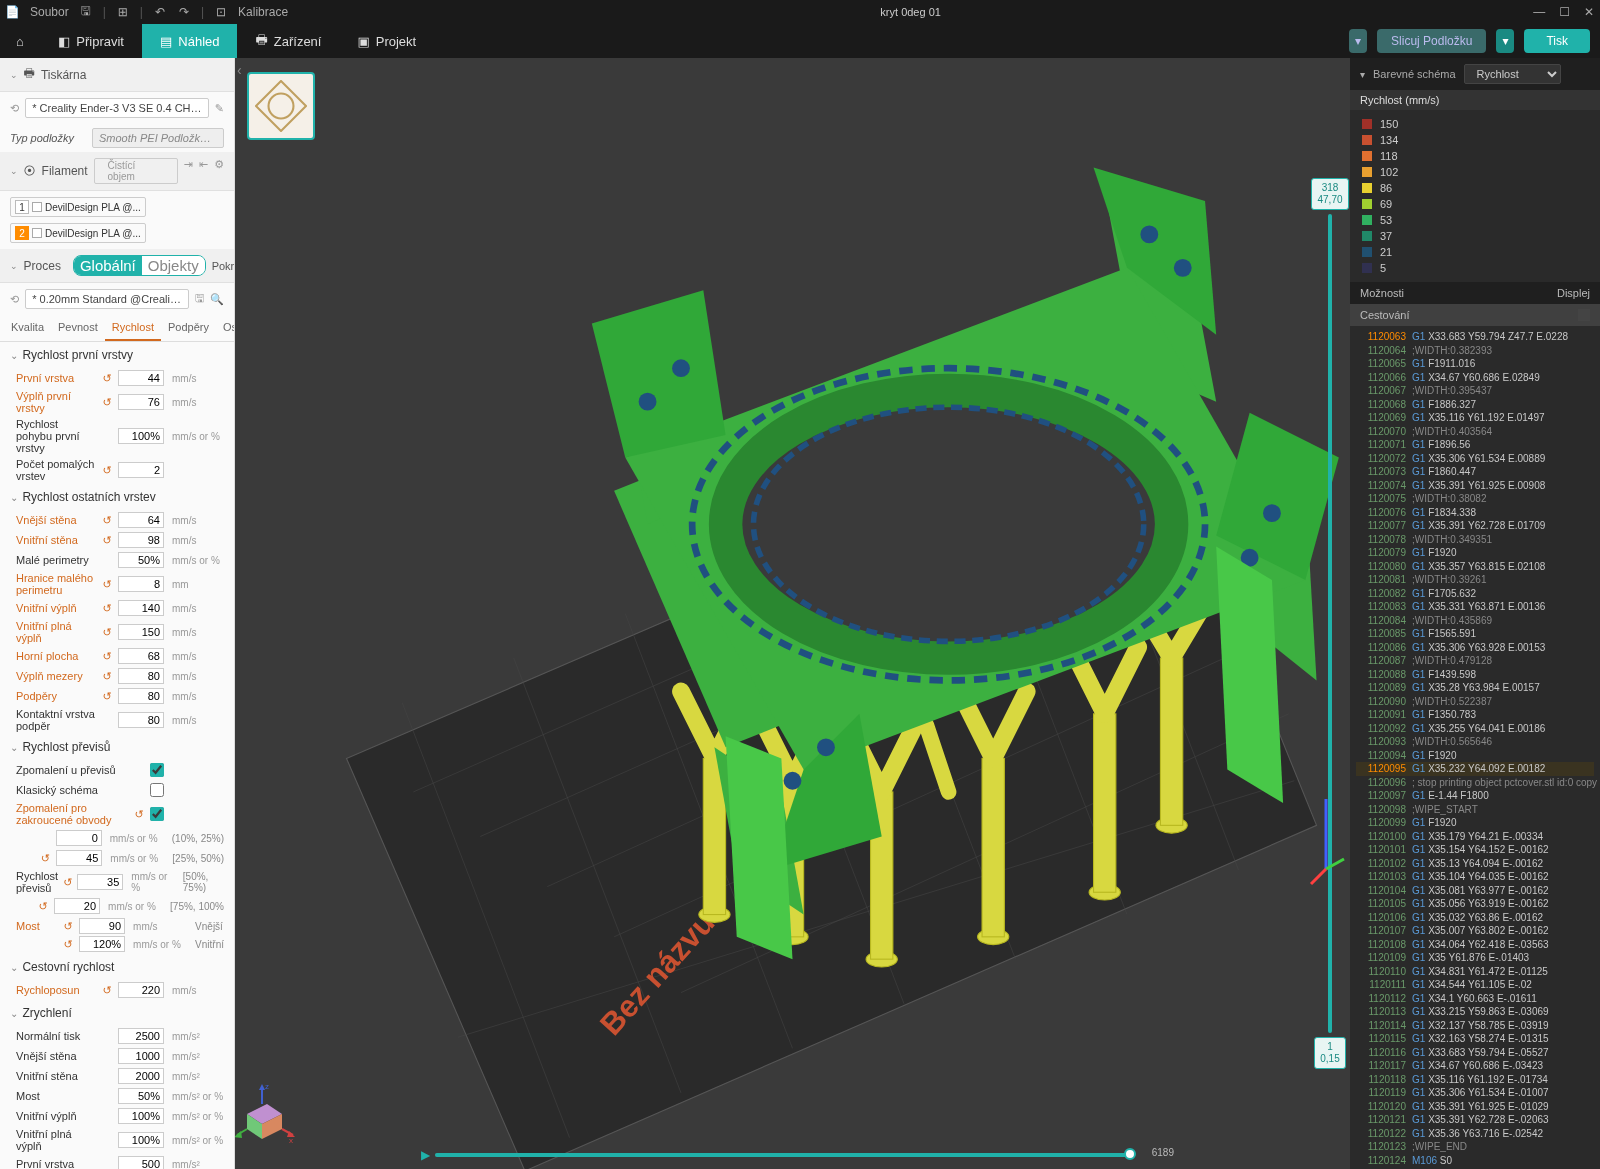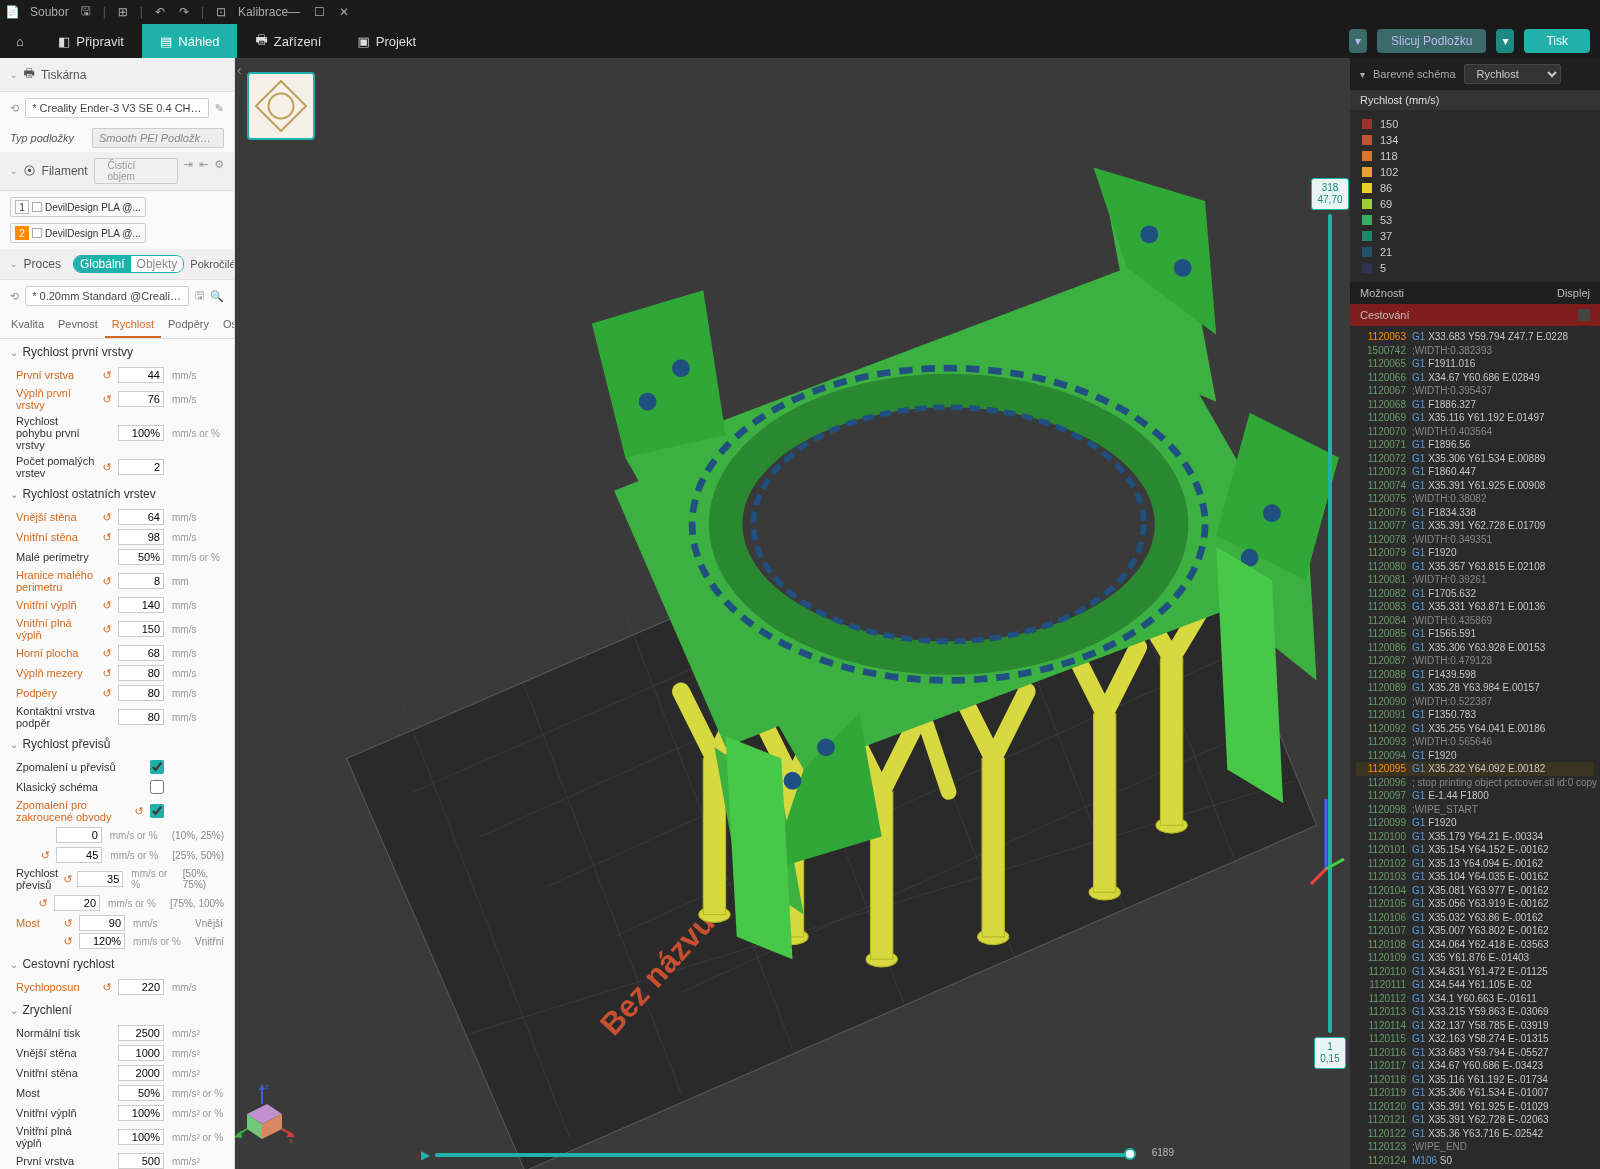--- a/index.html
+++ b/index.html
@@ -42,21 +42,21 @@
 .label-row { display: flex; padding: 4px 10px; align-items: center; font-size: 11px; color: #555; font-style: italic; }
 .label-row .lbl { width: 82px; }
 
 .filament-chips { padding: 6px 10px; display: flex; gap: 6px; flex-wrap: wrap; }
 .fchip { display: flex; align-items: center; gap: 3px; border: 1px solid #ccc; padding: 2px 4px; font-size: 10px; border-radius: 2px; }
 .fchip .num { background: #fff; border: 1px solid #bbb; width: 14px; height: 14px; display: flex; align-items: center; justify-content: center; }
 .fchip .num.orange { background: #ff8c00; color: #fff; border-color: #ff8c00; }
 .fchip .swatch { width: 10px; height: 10px; background: #fff; border: 1px solid #aaa; }
 
 .process-toggle { display: flex; align-items: center; gap: 4px; }
-.pill { display: inline-flex; font-size: 12px; border-radius: 8px; overflow: hidden; border: 1px solid #20b2aa; }
+.pill { display: inline-flex; font-size: 15px; border-radius: 8px; overflow: hidden; border: 1px solid #20b2aa; }
 .pill span { padding: 1px 6px; }
 .pill .on { background: #20b2aa; color: #fff; }
 .pill .off { color: #888; background: #fff; }
 .adv { margin-left: auto; font-size: 11px; color: #555; display: flex; align-items: center; gap: 4px; }
 
 .proc-tabs { display: flex; border-bottom: 1px solid #ddd; padding: 0 4px; font-size: 11px; }
 .proc-tabs span { padding: 6px 7px; color: #666; cursor: pointer; }
 .proc-tabs span.active { color: #d2691e; border-bottom: 2px solid #d2691e; }
 
 .group-hdr { padding: 6px 10px; font-size: 12px; color: #333; display: flex; align-items: center; gap: 4px; }
@@ -122,20 +122,21 @@
     <span class="icon">🖫</span>
     <span style="color:#555">|</span>
     <span class="icon">⊞</span>
     <span style="color:#555">|</span>
     <span class="icon">↶</span>
     <span class="icon">↷</span>
     <span style="color:#555">|</span>
     <span class="icon">⊡</span>
     <span>Kalibrace</span>
   </div>
+  <div class="title">kryt 0deg 01</div>
   <div class="win-controls">
     <span>—</span>
     <span>☐</span>
     <span>✕</span>
   </div>
 </div>
 
 <div class="toptabs">
   <div class="tab home">⌂</div>
   <div class="tab">
@@ -631,32 +632,32 @@
         <div class="legend-row">
           <span class="sw" style="background: rgb(48, 48, 80);"></span>
           <span>5</span>
         </div>
       </div>
 
     <div class="rp-sec">
       <span>Možnosti</span>
       <span style="margin-left:auto">Displej</span>
     </div>
-    <div class="rp-sec" style="background:#7f1d1d">
+    <div class="rp-sec" style="background:#404040">
       <span>Cestování</span>
       <span class="tog"></span>
     </div>
 
     <div class="gcode" id="gcode-container">
         <div class="line">
           <span class="ln cur">1120063</span>
           <span class="cmd"><span class="kw">G1 </span>X33.683 Y59.794 Z47.7 E.0228</span>
         </div>
         <div class="line">
-          <span class="ln">1500742</span>
+          <span class="ln">1120064</span>
           <span class="cmd comment">;WIDTH:0.382393</span>
         </div>
         <div class="line">
           <span class="ln">1120065</span>
           <span class="cmd"><span class="kw">G1 </span>F1911.016</span>
         </div>
         <div class="line">
           <span class="ln">1120066</span>
           <span class="cmd"><span class="kw">G1 </span>X34.67 Y60.686 E.02849</span>
         </div>

